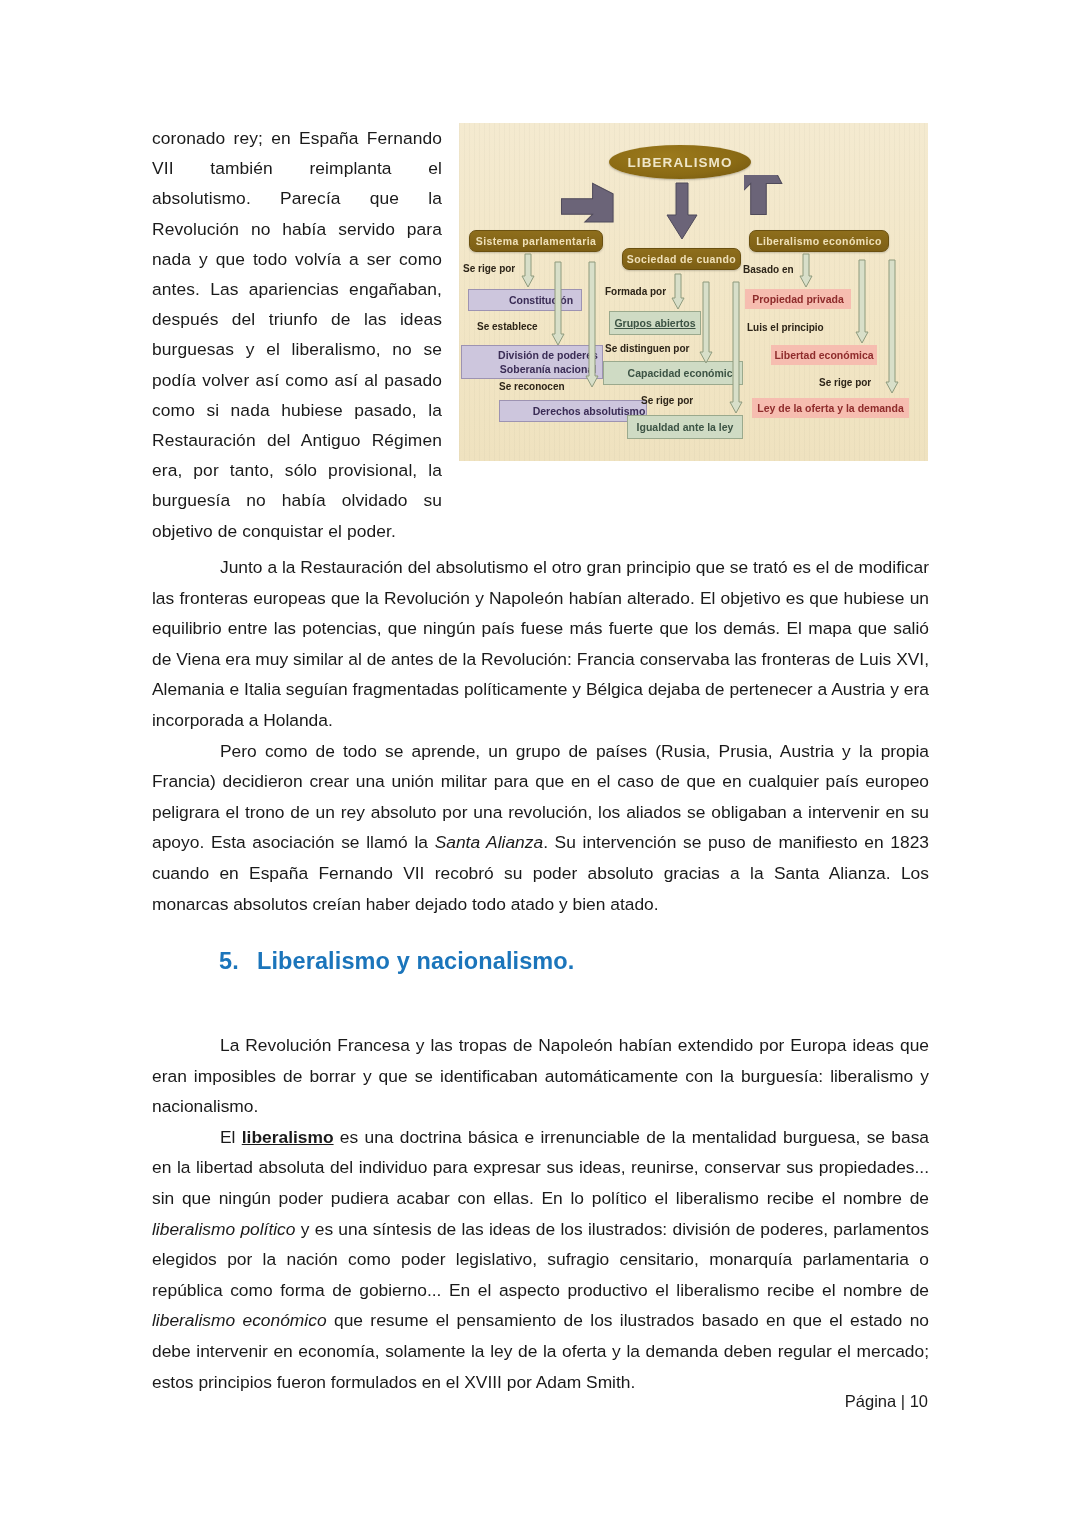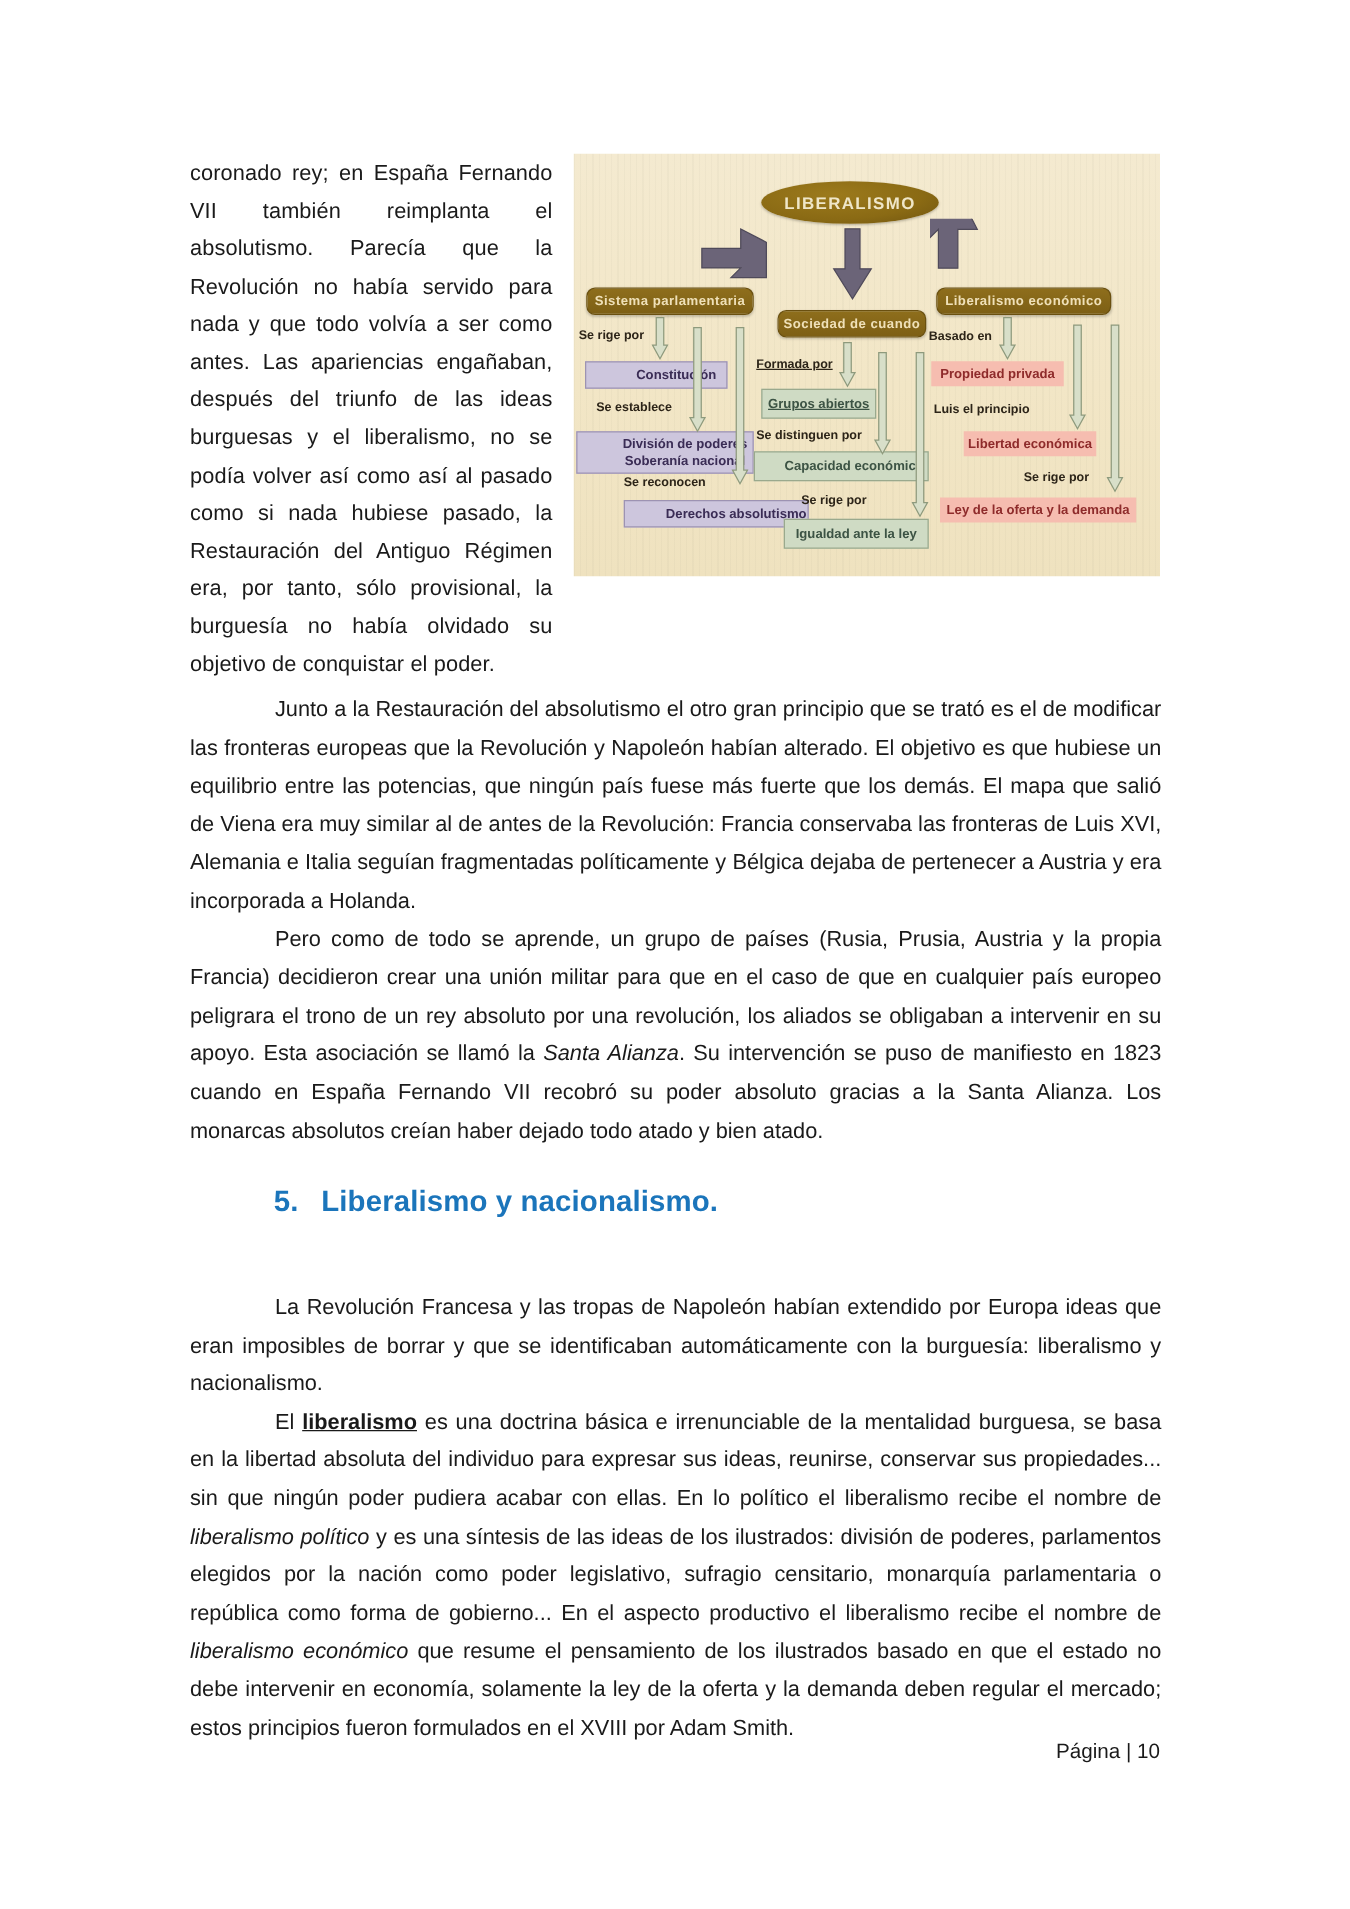--- a/index.html
+++ b/index.html
@@ -256,21 +256,21 @@
           </g>
         </svg>
         <svg class="varr" style="left:126px;top:138px;" width="14" height="128" viewBox="0 0 14 128">
           <g fill="#d8dfc9" stroke="#8e9a7d" stroke-width="1">
             <path d="M4 1 L10 1 L10 115 L13 115 L7 126 L1 115 L4 115 Z"></path>
           </g>
         </svg>
 
         <div class="brownbox" style="left:163px;top:125px;width:117px;height:20px;">Sociedad de cuando</div>
 
-        <div class="lbl" style="left:146px;top:163px;text-decoration:underline;">Formada por</div>
+        <div class="lbl" style="left:146px;top:163px;">Formada por</div>
         <svg class="varr" style="left:212px;top:150px;" width="14" height="38" viewBox="0 0 14 38">
           <g fill="#d8dfc9" stroke="#8e9a7d" stroke-width="1">
             <path d="M4 1 L10 1 L10 25 L13 25 L7 36 L1 25 L4 25 Z"></path>
           </g>
         </svg>
         <div class="sagebox" style="left:150px;top:188px;width:90px;height:22px;text-decoration:underline;">Grupos abiertos</div>
 
         <div class="lbl" style="left:146px;top:220px;">Se distinguen por</div>
         <div class="sagebox" style="left:144px;top:238px;width:118px;height:22px;padding-left:20px;">Capacidad económica</div>
 

